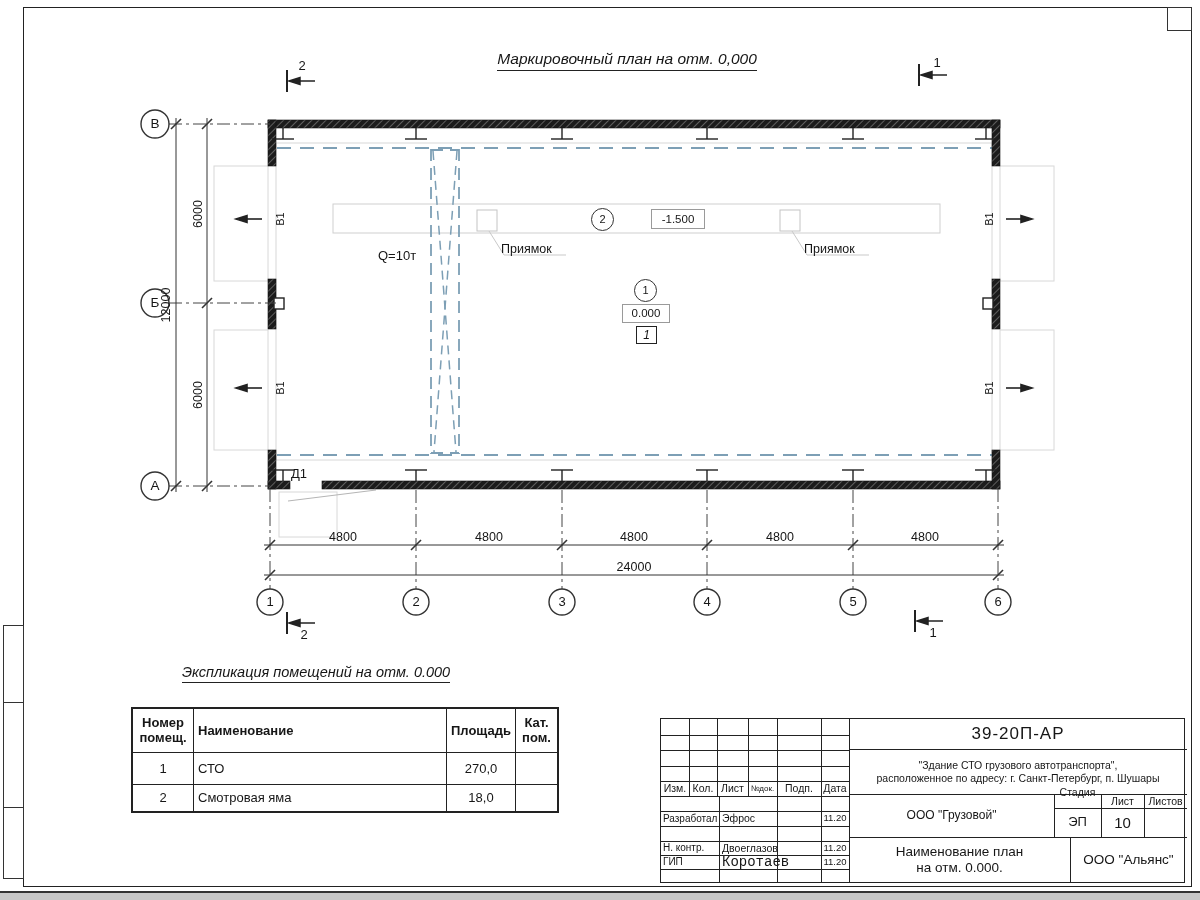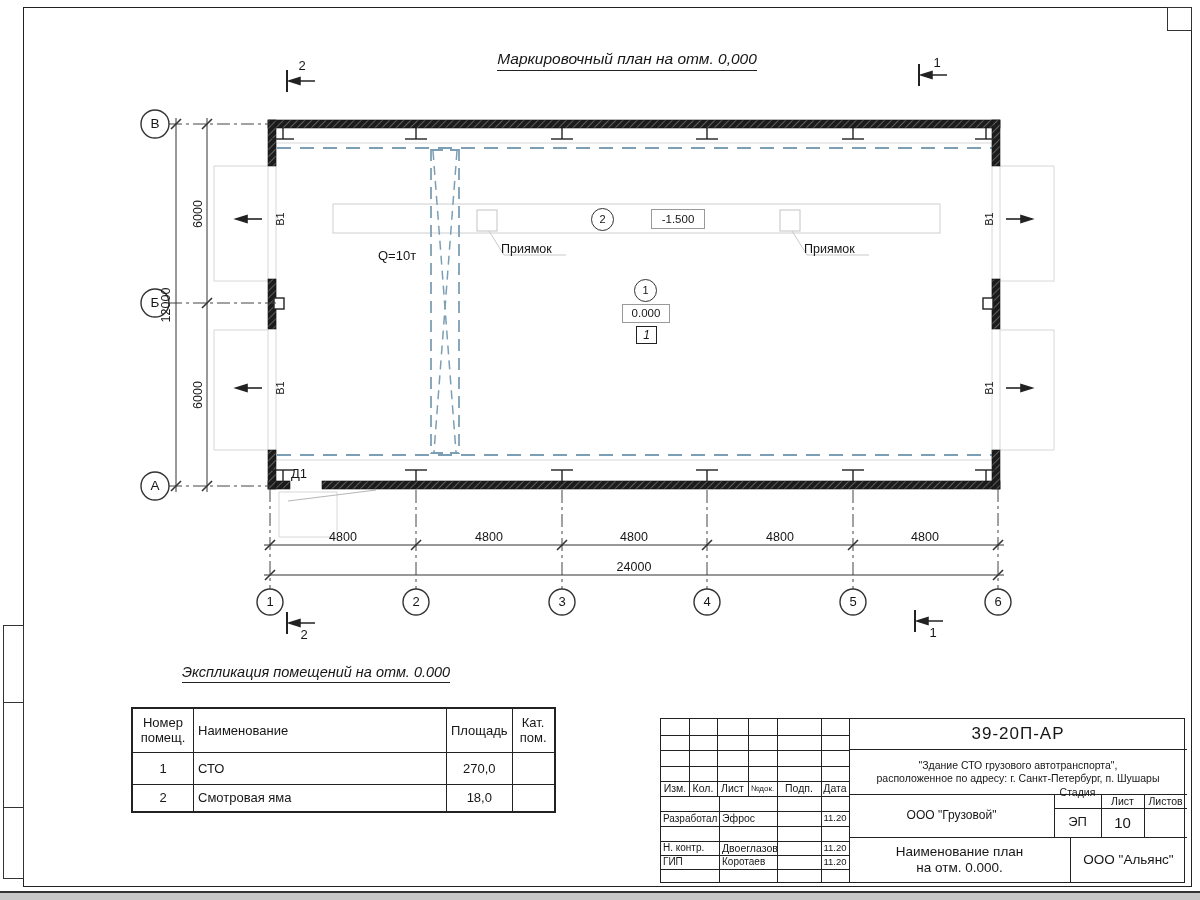--- a/index.html
+++ b/index.html
@@ -238,21 +238,21 @@
   <div class="lbl ctr rot" style="left:270px;top:382px;width:20px;font-size:11px;">В1</div>
   <div class="lbl ctr rot" style="left:979px;top:213px;width:20px;font-size:11px;">В1</div>
   <div class="lbl ctr rot" style="left:979px;top:382px;width:20px;font-size:11px;">В1</div>
 
   <div class="lbl" style="left:182px;top:664px;font-size:14.5px;font-style:italic;">
     <span class="ubox">Экспликация помещений на отм. 0.000</span>
   </div>
 
   <table id="expl-table" class="abs" style="left:131px;top:707px;border:2px solid #222;">
     <tbody>
-        <tr style="height:44px;">
+        <tr style="height:44px;font-weight:bold;">
       <td style="width:52px;text-align:center;">Номер помещ.</td>
       <td style="width:244px;">Наименование</td>
       <td style="width:56px;text-align:center;">Площадь</td>
       <td style="width:33px;text-align:center;">Кат. пом.</td>
     </tr>
     <tr style="height:32px;">
       <td style="text-align:center;">1</td>
       <td>СТО</td>
       <td style="text-align:center;">270,0</td>
       <td></td>
@@ -303,21 +303,21 @@
     <div class="cell" style="left:116px;top:62px;width:44px;height:15px;font-size:10.5px;">Подп.</div>
     <div class="cell" style="left:160px;top:62px;width:28px;height:15px;font-size:10.5px;">Дата</div>
 
     <div class="cell" style="left:2px;top:92px;width:56px;height:15px;justify-content:flex-start;font-size:10px;">Разработал</div>
     <div class="cell" style="left:61px;top:92px;width:55px;height:15px;justify-content:flex-start;font-size:10.5px;">Эфрос</div>
     <div class="cell" style="left:160px;top:92px;width:28px;height:15px;font-size:9.5px;">11.20</div>
     <div class="cell" style="left:2px;top:122px;width:56px;height:14px;justify-content:flex-start;font-size:10px;">Н. контр.</div>
     <div class="cell" style="left:61px;top:122px;width:55px;height:14px;justify-content:flex-start;font-size:10.5px;">Двоеглазов</div>
     <div class="cell" style="left:160px;top:122px;width:28px;height:14px;font-size:9.5px;">11.20</div>
     <div class="cell" style="left:2px;top:136px;width:56px;height:14px;justify-content:flex-start;font-size:10px;">ГИП</div>
-    <div class="cell" style="left:61px;top:136px;width:55px;height:14px;justify-content:flex-start;font-size:10px;">Коротаев</div>
+    <div class="cell" style="left:61px;top:136px;width:55px;height:14px;justify-content:flex-start;font-size:14px;font-family:Liberation Mono, monospace;">Коротаев</div>
     <div class="cell" style="left:160px;top:136px;width:28px;height:14px;font-size:9.5px;">11.20</div>
 
     <div class="cell" style="left:188px;top:0;width:338px;height:30px;font-size:17px;letter-spacing:1px;">39-20П-АР</div>
     <div class="cell" style="left:192px;top:30px;width:330px;height:45px;flex-direction:column;font-size:10.5px;">
       <div>"Здание СТО грузового автотранспорта",</div>
       <div>расположенное по адресу: г. Санкт-Петербург, п. Шушары</div>
     </div>
     <div class="cell" style="left:188px;top:75px;width:205px;height:43px;font-size:12px;">ООО "Грузовой"</div>
     <div class="cell" style="left:393px;top:66px;width:47px;height:14px;font-size:10.5px;">Стадия</div>
     <div class="cell" style="left:440px;top:75px;width:43px;height:14px;font-size:10.5px;">Лист</div>

